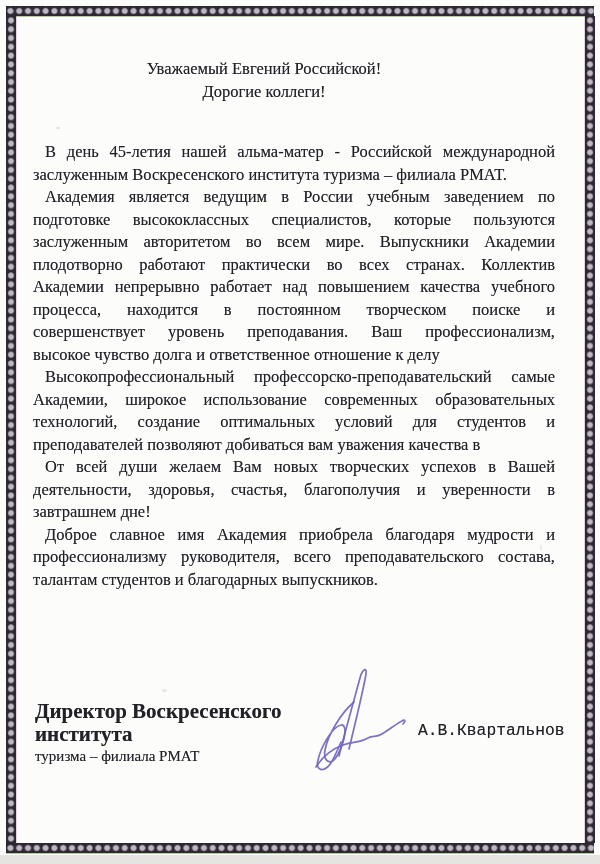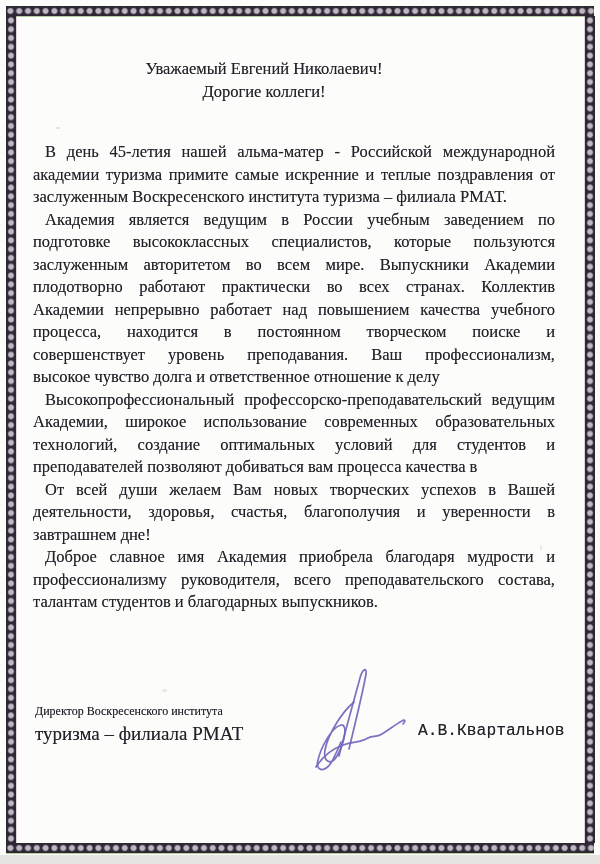--- a/index.html
+++ b/index.html
@@ -50,22 +50,22 @@
     text-align-last:justify;
   }
   .para .line:last-child{-moz-text-align-last:left;text-align-last:left;}
   .para .line:first-child{text-indent:12px;}
 
   .closing-role{
     position:absolute;left:35px;top:700px;width:300px;
     color:var(--text,#232127);
     text-shadow:0 0 .6px rgba(60,55,75,.55);
   }
-  .closing-role .r1{font-size:12px;line-height:22.5px;}
-  .closing-role .r2{font-size:19px;line-height:22.5px;}
+  .closing-role .r1{font-size:21px;line-height:22.5px;font-weight:bold;}
+  .closing-role .r2{font-size:15px;line-height:22.5px;}
   .signatory{
     position:absolute;left:418px;top:721px;
     font-size:16.3px;color:var(--text,#232127);
     text-shadow:0 0 .6px rgba(60,55,75,.55);
     font-family:Liberation Mono, monospace;
   }
   .signature-ink{position:absolute;left:295px;top:650px;width:130px;height:135px;}
   .signature-ink svg{display:block;width:130px;height:135px;}
   .signature-ink path{
     fill:none;stroke:var(--ink,#7265bd);stroke-width:1.7;
@@ -81,45 +81,44 @@
 
 <div class="scan">
   <div class="paper">
 
     <div class="strip h top"></div>
     <div class="strip h bottom"></div>
     <div class="strip v left"></div>
     <div class="strip v right"></div>
 
     <div class="salutation">
-      <div class="sal-line">Уважаемый  Евгений Николаевич!</div>
+      <div class="sal-line">Уважаемый  Евгений Российской!</div>
       <div class="sal-line">Дорогие коллеги!</div>
     </div>
 
     <div class="bodytext">
       <div class="para">
           <div class="line">В день 45-летия   нашей альма-матер -  Российской международной</div>
-          <div class="line">академии туризма примите самые искренние и теплые поздравления от</div>
           <div class="line">заслуженным  Воскресенского института туризма – филиала РМАТ.</div>
         </div>
       <div class="para">
           <div class="line">Академия является ведущим в России учебным заведением по</div>
           <div class="line">подготовке высококлассных специалистов, которые пользуются</div>
           <div class="line">заслуженным авторитетом во всем мире. Выпускники Академии</div>
           <div class="line">плодотворно работают практически во всех странах. Коллектив</div>
           <div class="line">Академии непрерывно работает над повышением качества  учебного</div>
           <div class="line">процесса, находится в постоянном творческом поиске и</div>
           <div class="line">совершенствует уровень преподавания. Ваш профессионализм,</div>
           <div class="line">высокое чувство долга и ответственное отношение к делу</div>
         </div>
       <div class="para">
-          <div class="line">Высокопрофессиональный профессорско-преподавательский ведущим</div>
+          <div class="line">Высокопрофессиональный профессорско-преподавательский самые</div>
           <div class="line">Академии, широкое использование современных образовательных</div>
           <div class="line">технологий, создание оптимальных условий для студентов и</div>
-          <div class="line">преподавателей позволяют добиваться вам процесса качества в</div>
+          <div class="line">преподавателей позволяют добиваться вам уважения качества в</div>
         </div>
       <div class="para">
           <div class="line">От всей души желаем Вам новых творческих успехов в Вашей</div>
           <div class="line">деятельности, здоровья, счастья, благополучия и уверенности в</div>
           <div class="line">завтрашнем дне!</div>
         </div>
       <div class="para">
           <div class="line">Доброе славное имя Академия приобрела благодаря мудрости и</div>
           <div class="line">профессионализму руководителя, всего преподавательского состава,</div>
           <div class="line">талантам студентов и благодарных выпускников.</div>

